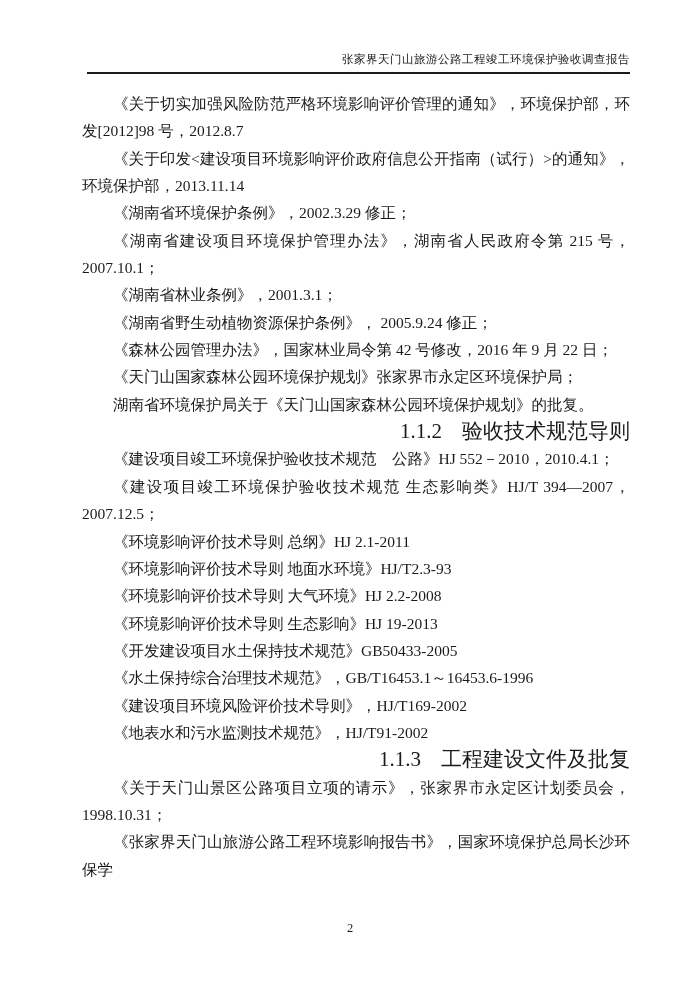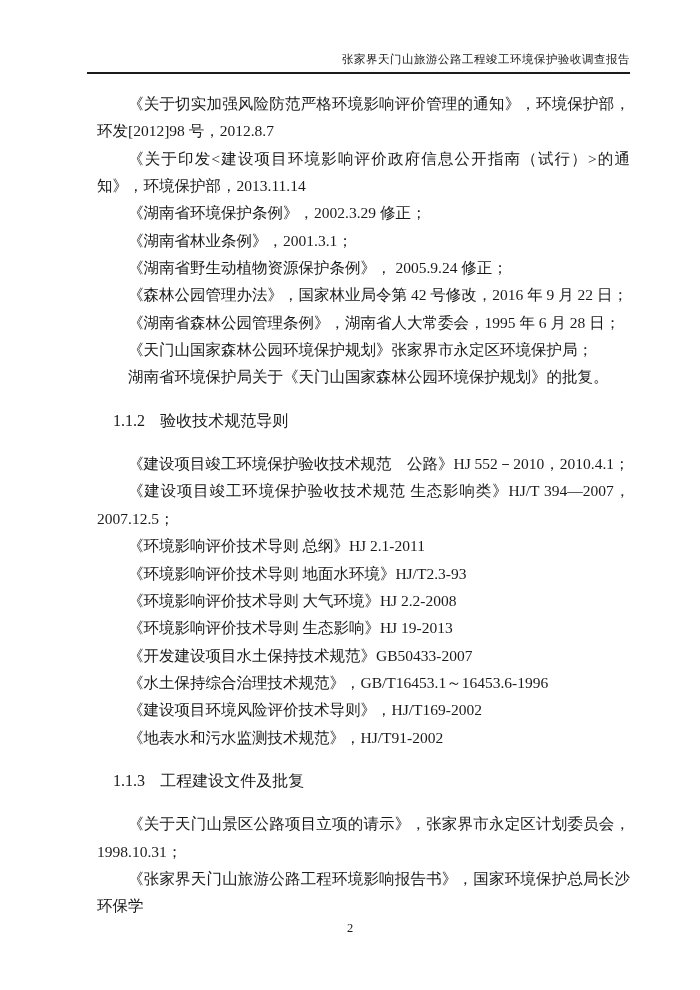--- a/index.html
+++ b/index.html
@@ -28,38 +28,39 @@
     text-align: right;
     font-size: 11.5px;
     letter-spacing: 0.5px;
     padding-bottom: 5px;
     border-bottom: 2px solid #1b1b1b;
     color: #1a1a1a;
     white-space: nowrap;
   }
   .body-text {
     position: absolute;
-    left: 97px;
+    left: 82px;
     right: 70px;
     top: 90px;
   }
   .para {
     margin: 0;
     font-size: 15.5px;
     line-height: 27.35px;
     text-align: justify;
     text-justify: inter-ideograph;
     text-indent: 2em;
   }
   .heading {
-    margin: 16px;
-    font-size: 16px;
+    margin: 0;
+    font-size: 21px;
     line-height: 27.35px;
     text-indent: 0;
     white-space: nowrap;
+    text-align: right;
   }
   .heading .hnum {
     margin-right: 0.95em;
   }
   .page-number {
     position: absolute;
     left: 0;
     right: 0;
     top: 921px;
     text-align: center;
@@ -71,38 +72,38 @@
 <body>
 
 <div class="page">
 
   <div class="page-header">张家界天门山旅游公路工程竣工环境保护验收调查报告</div>
 
   <div class="body-text">
     <p class="para">《关于切实加强风险防范严格环境影响评价管理的通知》，环境保护部，环发[2012]98 号，2012.8.7</p>
     <p class="para">《关于印发&lt;建设项目环境影响评价政府信息公开指南（试行）&gt;的通知》，环境保护部，2013.11.14</p>
     <p class="para">《湖南省环境保护条例》，2002.3.29 修正；</p>
+    <p class="para">《湖南省建设项目环境保护管理办法》，湖南省人民政府令第 215 号，2007.10.1；</p>
     <p class="para">《湖南省林业条例》，2001.3.1；</p>
     <p class="para">《湖南省野生动植物资源保护条例》， 2005.9.24 修正；</p>
     <p class="para">《森林公园管理办法》，国家林业局令第 42 号修改，2016 年 9 月 22 日；</p>
-    <p class="para">《湖南省森林公园管理条例》，湖南省人大常委会，1995 年 6 月 28 日；</p>
     <p class="para">《天门山国家森林公园环境保护规划》张家界市永定区环境保护局；</p>
     <p class="para">湖南省环境保护局关于《天门山国家森林公园环境保护规划》的批复。</p>
 
     <div class="heading">
       <span class="hnum">1.1.2</span><span class="htitle">验收技术规范导则</span>
     </div>
 
     <p class="para">《建设项目竣工环境保护验收技术规范　公路》HJ 552－2010，2010.4.1；</p>
     <p class="para">《建设项目竣工环境保护验收技术规范 生态影响类》HJ/T 394—2007，2007.12.5；</p>
     <p class="para">《环境影响评价技术导则 总纲》HJ 2.1-2011</p>
     <p class="para">《环境影响评价技术导则 地面水环境》HJ/T2.3-93</p>
     <p class="para">《环境影响评价技术导则 大气环境》HJ 2.2-2008</p>
     <p class="para">《环境影响评价技术导则 生态影响》HJ 19-2013</p>
-    <p class="para">《开发建设项目水土保持技术规范》GB50433-2007</p>
+    <p class="para">《开发建设项目水土保持技术规范》GB50433-2005</p>
     <p class="para">《水土保持综合治理技术规范》，GB/T16453.1～16453.6-1996</p>
     <p class="para">《建设项目环境风险评价技术导则》，HJ/T169-2002</p>
     <p class="para">《地表水和污水监测技术规范》，HJ/T91-2002</p>
 
     <div class="heading">
       <span class="hnum">1.1.3</span><span class="htitle">工程建设文件及批复</span>
     </div>
 
     <p class="para">《关于天门山景区公路项目立项的请示》，张家界市永定区计划委员会，1998.10.31；</p>
     <p class="para">《张家界天门山旅游公路工程环境影响报告书》，国家环境保护总局长沙环保学</p>

